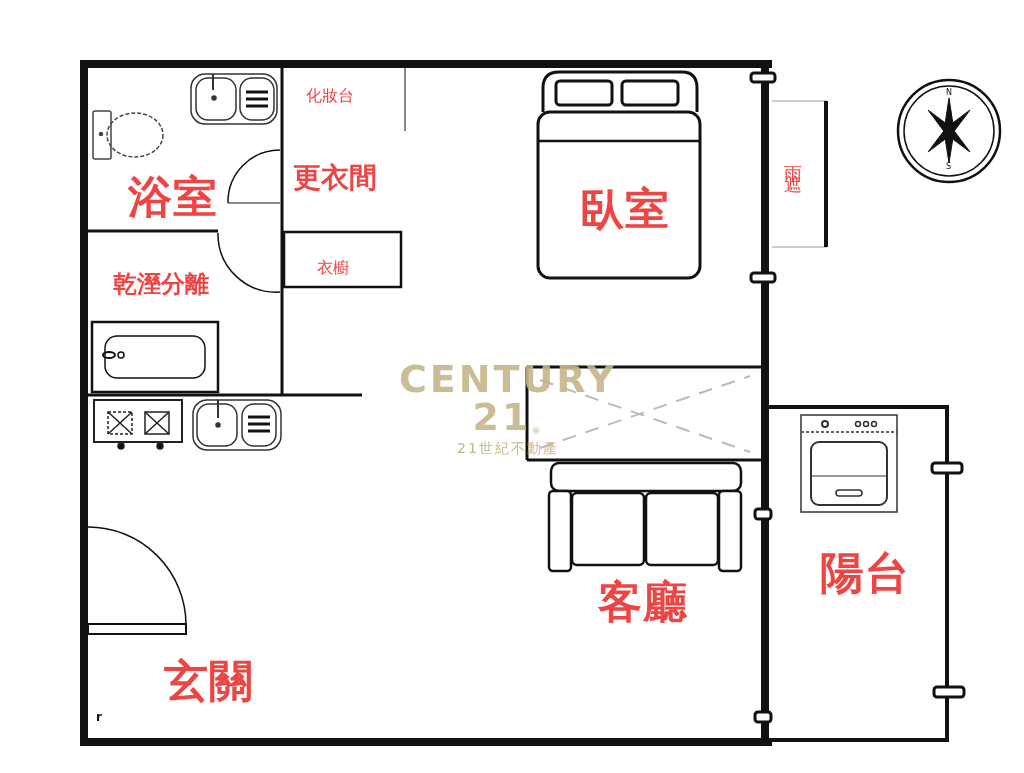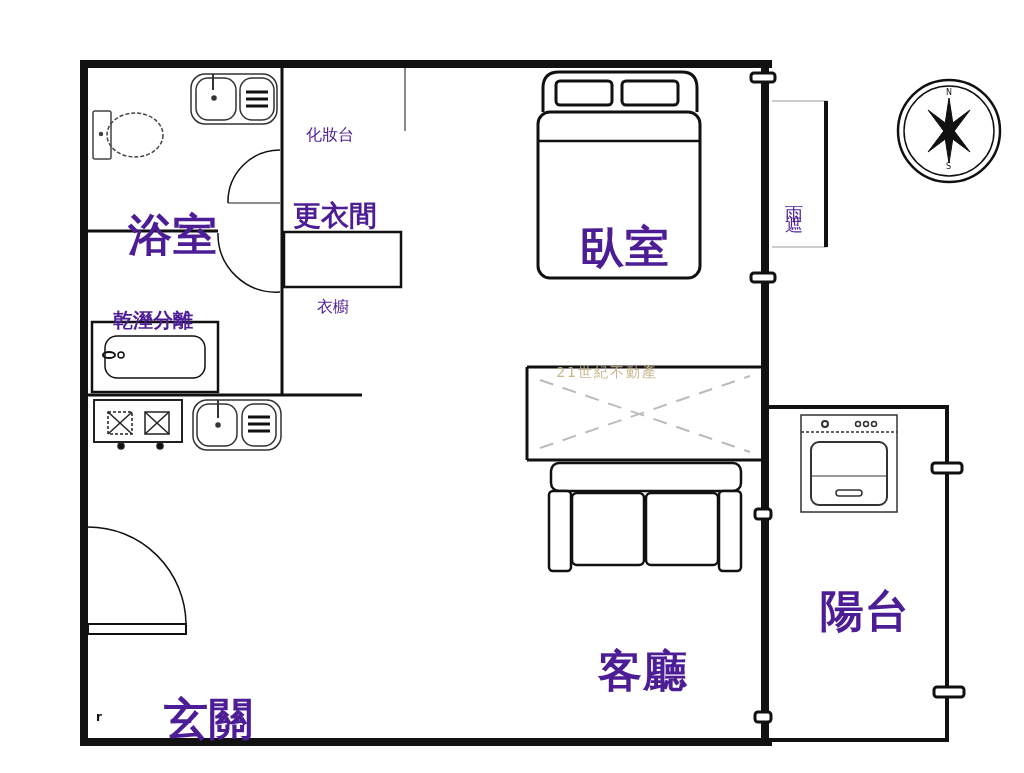--- a/index.html
+++ b/index.html
@@ -1,25 +1,25 @@
 <!DOCTYPE html>
 <html><head>
   <meta charset="utf-8">
   <style>
     html, body { margin: 0; padding: 0; background: #ffffff; }
     body { width: 1024px; height: 773px; position: relative; overflow: hidden; font-family: "DejaVu Sans", sans-serif; }
     #plan { position: absolute; left: 0; top: 0; width: 1024px; height: 773px; }
-    .label { position: absolute; color: #4c1d95; font-family: Liberation Mono, monospace; font-weight: bold; white-space: nowrap; line-height: 1; margin-top: 40px; }
+    .label { position: absolute; color: #ef4444; font-family: Liberation Serif, serif; font-weight: bold; white-space: nowrap; line-height: 1; }
     .lg { font-size: 44px; letter-spacing: 1px; }
-    .md { font-size: 20px; }
+    .md { font-size: 24px; }
     .sm { font-size: 16px; font-weight: normal; }
     .vert { writing-mode: vertical-rl; font-size: 18px; font-weight: normal; letter-spacing: 8px; }
     .wm { position: absolute; left: 358px; top: 360px; width: 300px; text-align: center; color: #c7b58a; pointer-events: none; }
     .wm-main { font-family: "DejaVu Sans", sans-serif; font-weight: bold; font-size: 38px; letter-spacing: 3px; opacity: 0.9; line-height: 1; }
-    .wm-sub { font-size: 14px; letter-spacing: 2px; margin-top: 4px; text-align: right; }
+    .wm-sub { font-size: 14px; letter-spacing: 2px; margin-top: 4px; }
     .compass-n { position:absolute; font-size: 8px; color:#111; }
     .mark { position:absolute; font-size: 12px; font-weight: bold; color:#111; }
   </style>
 </head>
 <body>
 
 <svg id="plan" viewBox="0 0 1024 773" xmlns="http://www.w3.org/2000/svg">
 
   <g fill="none" stroke="#111" stroke-linecap="square">
     <path d="M84 64 L768 64" stroke-width="8"></path>
@@ -161,23 +161,24 @@
   </g>
 </svg>
 
 <div class="label lg" style="left:128px; top:176px;">浴室</div>
 <div class="label sm" style="left:306px; top:88px;">化妝台</div>
 <div class="label md" style="left:293px; top:164px; font-size:28px;">更衣間</div>
 <div class="label sm" style="left:317px; top:260px;">衣櫥</div>
 <div class="label md" style="left:113px; top:272px;">乾溼分離</div>
 <div class="label lg" style="left:580px; top:188px;">臥室</div>
 <div class="label vert" style="left:784px; top:152px;">雨遮</div>
-<div class="label lg" style="left:598px; top:612px;">客廳</div>
+<div class="label lg" style="left:598px; top:581px;">客廳</div>
 <div class="label lg" style="left:164px; top:660px;">玄關</div>
 <div class="label lg" style="left:820px; top:552px;">陽台</div>
 
 <div class="compass-n" style="left:946px; top:88px;">N</div>
 <div class="compass-n" style="left:946px; top:162px;">S</div>
 <div class="mark" style="left:96px; top:710px;">r</div>
 
 <div class="wm">
+  <div class="wm-main"><span>CENTURY 21</span><span style="font-size:9px; vertical-align: bottom;">®</span></div>
   <div class="wm-sub">21世紀不動產</div>
 </div>
 
 </body></html>

